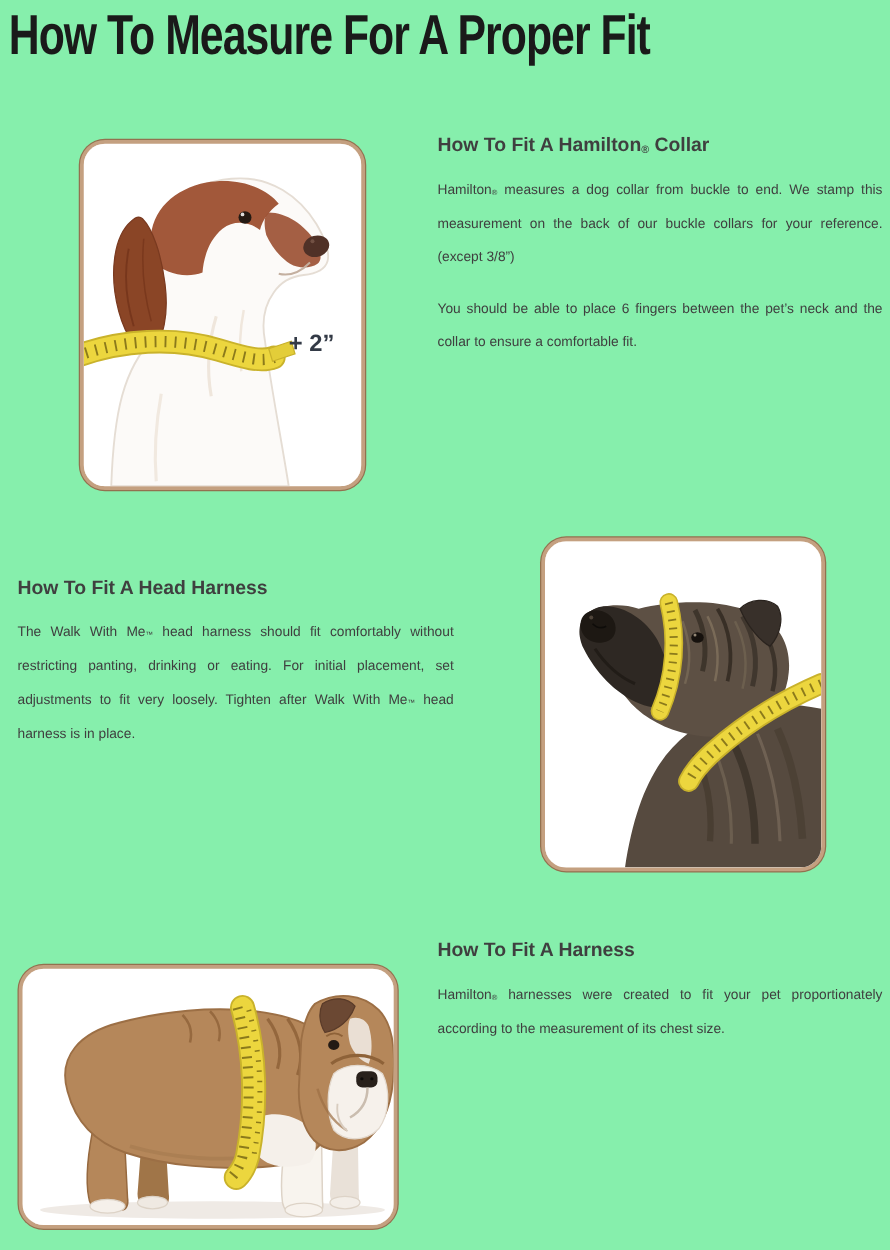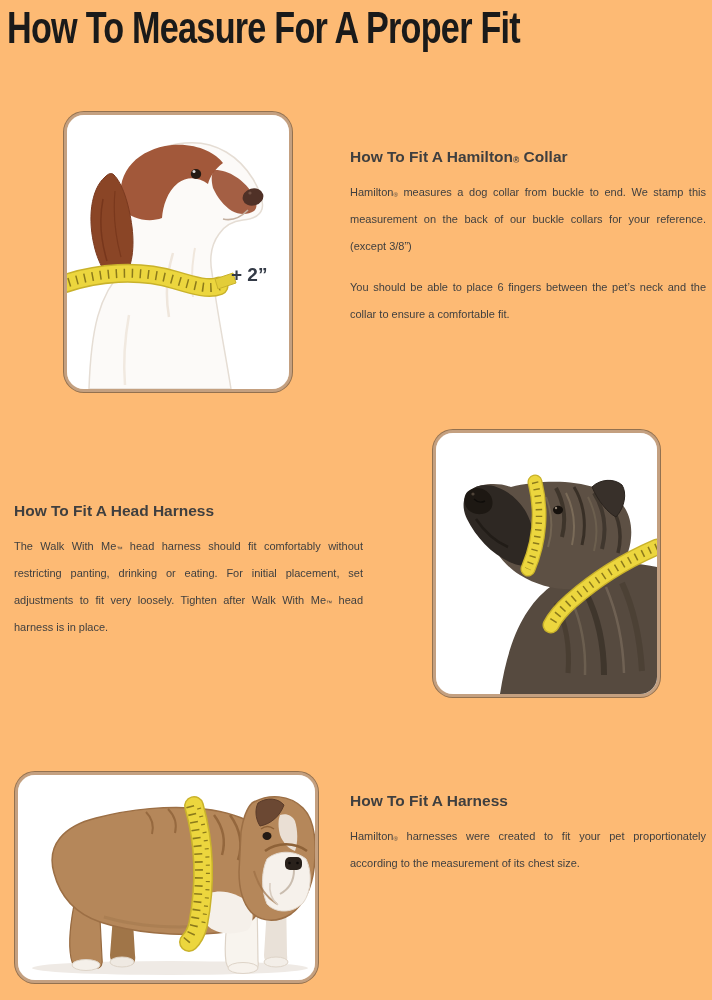--- a/index.html
+++ b/index.html
@@ -3,35 +3,35 @@
 <meta charset="utf-8">
 <title>How To Measure For A Proper Fit</title>
 <style>
   :root{
     --title:#1a1a1a; --text:#3f3f3f; --frame:#c4a080; --frame-dark:#93714f; --frame-light:#dbc3a8;
     --tape:#ecd63e; --tape-edge:#c9b22b; --tape-tick:#7a6a15;
   }
   *{box-sizing:border-box;}
   html,body{margin:0;padding:0;background:#fff;}
   .page{
-    position:relative;width:712px;height:1000px;background:#fdba74;overflow:hidden;
+    position:relative;width:712px;height:1000px;background:#86efac;overflow:hidden;
     font-family:"Liberation Sans", sans-serif;color:var(--text);
   }
   .page-title{
     position:absolute;left:7px;top:2px;margin:0;
     font-size:45px;font-weight:bold;letter-spacing:-1px;color:var(--title);
     transform:scaleX(0.76);transform-origin:0 50%;white-space:nowrap;
   }
   .photo-frame{
     position:absolute;background:#fff;border:3px solid var(--frame);border-radius:20px;
     box-shadow:0 0 0 1px var(--frame-dark), inset 0 0 0 1px var(--frame-light);
     overflow:hidden;
   }
   .photo-frame svg{display:block;width:100%;height:100%;}
-  .text-col{position:absolute;margin-top:40px;}
+  .text-col{position:absolute;}
   .sec-heading{margin:0 0 13px 0;font-size:15.5px;font-weight:bold;color:var(--text);}
   .sec-par{margin:0 0 14px 0;font-size:11px;line-height:27px;text-align:justify;color:var(--text);}
   .sec-par:last-child{margin-bottom:0;}
   sub.mark{font-size:0.55em;line-height:0;vertical-align:-0.15em;}
   
   .tape-under{fill:none;stroke:var(--tape-edge);stroke-linecap:round;}
   .tape-band{fill:none;stroke:var(--tape);stroke-linecap:round;}
   .tape-ticks{fill:none;stroke:var(--tape-tick);opacity:.85;}
   .annot{font-family:"Liberation Sans",sans-serif;font-weight:bold;fill:#333a46;}
 </style>

